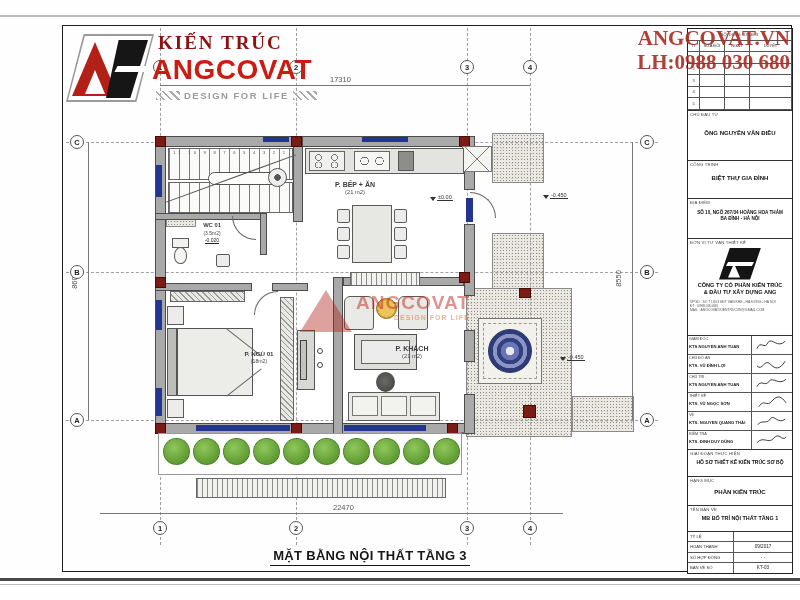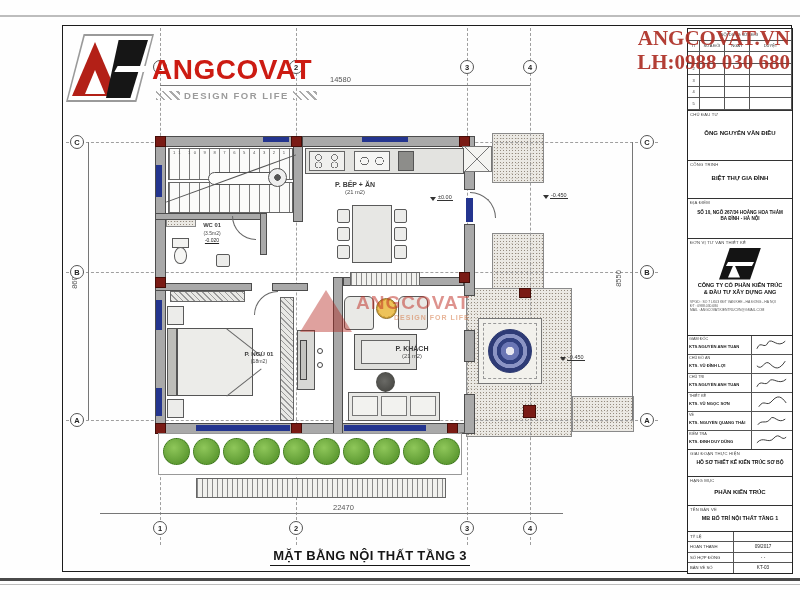--- a/index.html
+++ b/index.html
@@ -68,21 +68,21 @@
 
   <div class="abs gvl" style="left:160px;top:28px;height:517px;"></div>
   <div class="abs gvl" style="left:296px;top:28px;height:517px;"></div>
   <div class="abs gvl" style="left:467px;top:28px;height:517px;"></div>
   <div class="abs gvl" style="left:530px;top:28px;height:517px;"></div>
   <div class="abs ghl" style="left:66px;top:142px;width:592px;"></div>
   <div class="abs ghl" style="left:66px;top:272px;width:592px;"></div>
   <div class="abs ghl" style="left:66px;top:420px;width:592px;"></div>
 
   <div class="abs dim" style="left:160px;top:85px;width:370px;height:1px;"></div>
-  <div class="abs dimt" style="left:330px;top:75px;">14580</div>
+  <div class="abs dimt" style="left:330px;top:75px;">17310</div>
   <div class="abs dim" style="left:100px;top:513px;width:463px;height:1px;"></div>
   <div class="abs dimt" style="left:333px;top:503px;">22470</div>
   <div class="abs dim" style="left:88px;top:142px;width:1px;height:278px;"></div>
   <div class="abs dimt" style="left:66px;top:276px;transform:rotate(-90deg);">8600</div>
   <div class="abs dim" style="left:632px;top:142px;width:1px;height:278px;"></div>
   <div class="abs dimt" style="left:610px;top:274px;transform:rotate(-90deg);">8550</div>
 
   <div class="abs bub" style="left:153px;top:60px;">1</div>
   <div class="abs bub" style="left:289px;top:60px;">2</div>
   <div class="abs bub" style="left:460px;top:60px;">3</div>
@@ -253,20 +253,21 @@
 
   <div class="abs" style="left:66px;top:30px;width:230px;height:78px;">
     <div class="abs" style="left:0;top:4px;width:88px;height:68px;">
       <div class="abs" style="left:0;top:0;width:88px;height:68px;background:#9a9a9a;clip-path:polygon(20% 0,100% 0,80% 100%,0 100%);"></div>
       <div class="abs" style="left:2px;top:2px;width:84px;height:64px;background:#ffffff;clip-path:polygon(20% 0,100% 0,80% 100%,0 100%);"></div>
       <div class="abs" style="left:6px;top:8px;width:46px;height:54px;background:#b32017;clip-path:polygon(50% 0,100% 100%,0 100%);"></div>
       <div class="abs" style="left:19px;top:36px;width:20px;height:24px;background:#ffffff;clip-path:polygon(50% 0,100% 100%,0 100%);"></div>
       <div class="abs" style="left:40px;top:6px;width:42px;height:58px;background:#161616;clip-path:polygon(30% 0,100% 0,58% 100%,0 100%);"></div>
       <div class="abs" style="left:50px;top:32px;width:30px;height:6px;background:#ffffff;transform:skewX(-28deg);"></div>
     </div>
+    <div class="abs serif" style="left:92px;top:2px;font-size:19px;font-weight:bold;color:#8c1212;letter-spacing:2px;white-space:nowrap;">KIẾN TRÚC</div>
     <div class="abs" style="left:86px;top:24px;font-size:28px;font-weight:bold;color:#cc1b12;letter-spacing:0.5px;white-space:nowrap;">ANGCOVAT</div>
     <div class="abs" style="left:90px;top:60px;display:flex;align-items:center;gap:4px;">
       <div style="width:24px;height:9px;background:repeating-linear-gradient(45deg,#aaa 0 2px,transparent 2px 5px);"></div>
       <span style="font-size:9.5px;font-weight:bold;color:#9b9b9b;letter-spacing:1.5px;white-space:nowrap;">DESIGN FOR LIFE</span>
       <div style="width:24px;height:9px;background:repeating-linear-gradient(45deg,#aaa 0 2px,transparent 2px 5px);"></div>
     </div>
   </div>
 
   <div class="abs serif" style="left:530px;top:26px;width:260px;text-align:right;line-height:1.15;z-index:5;">
     <div style="font-size:21px;font-weight:bold;color:rgba(172,46,36,0.92);">ANGCOVAT.VN</div>

